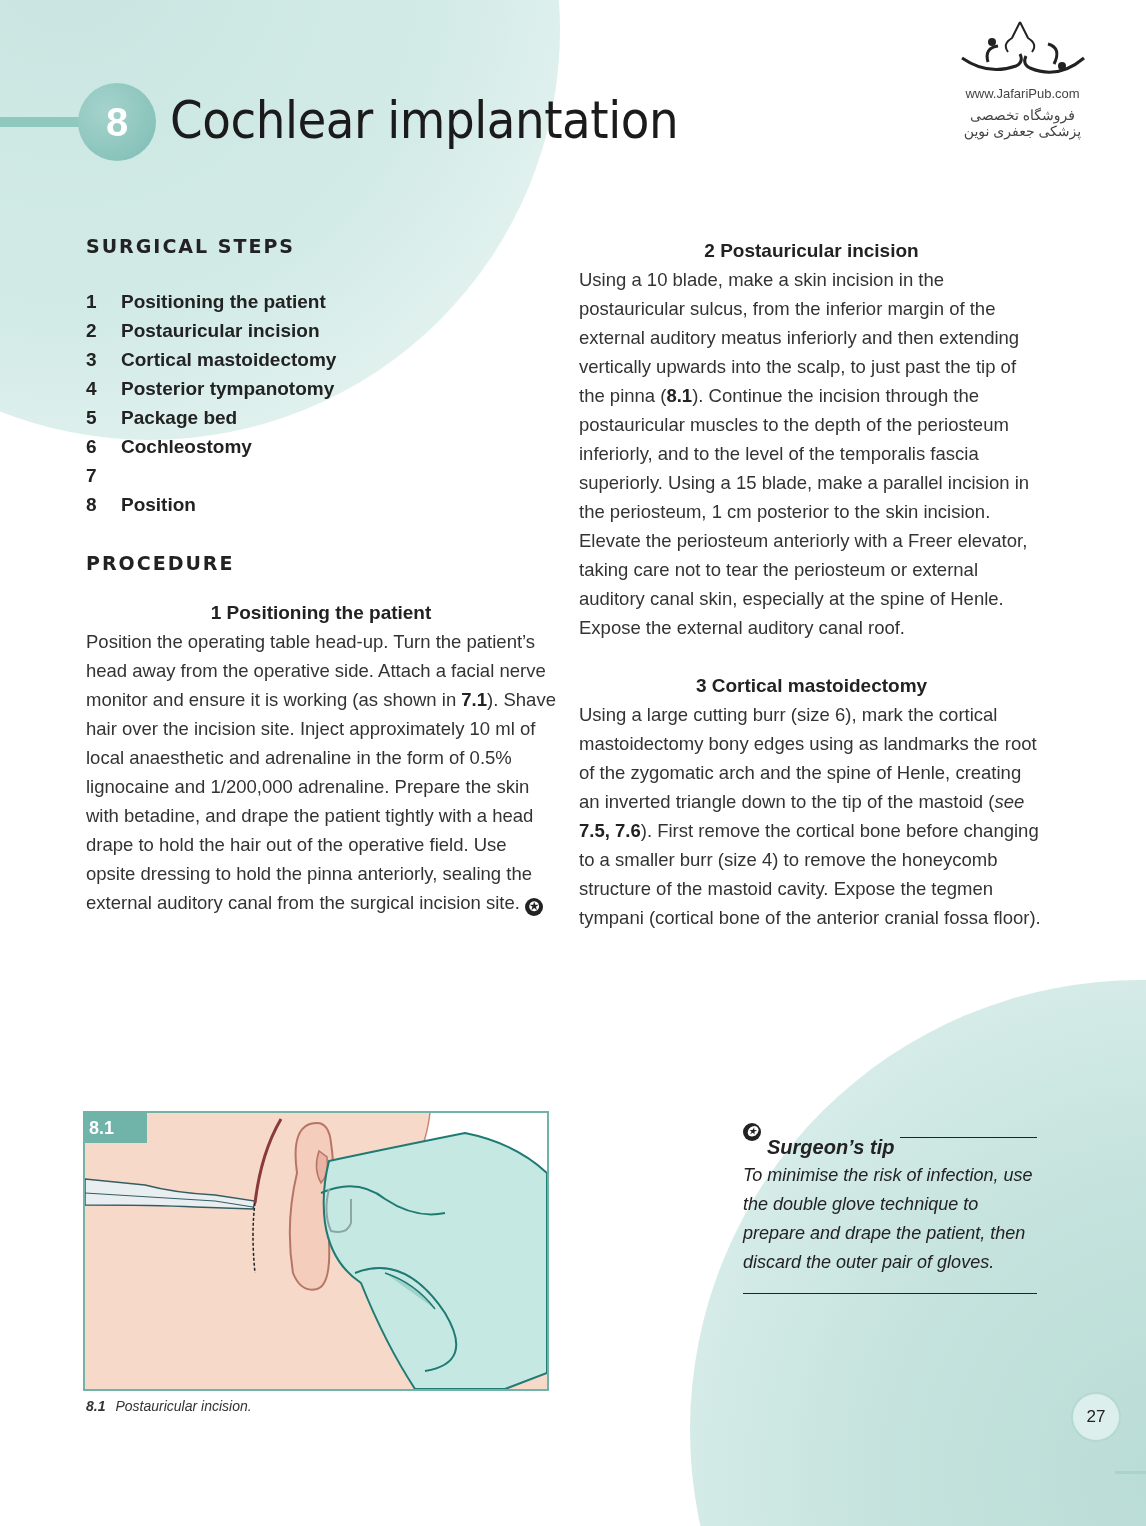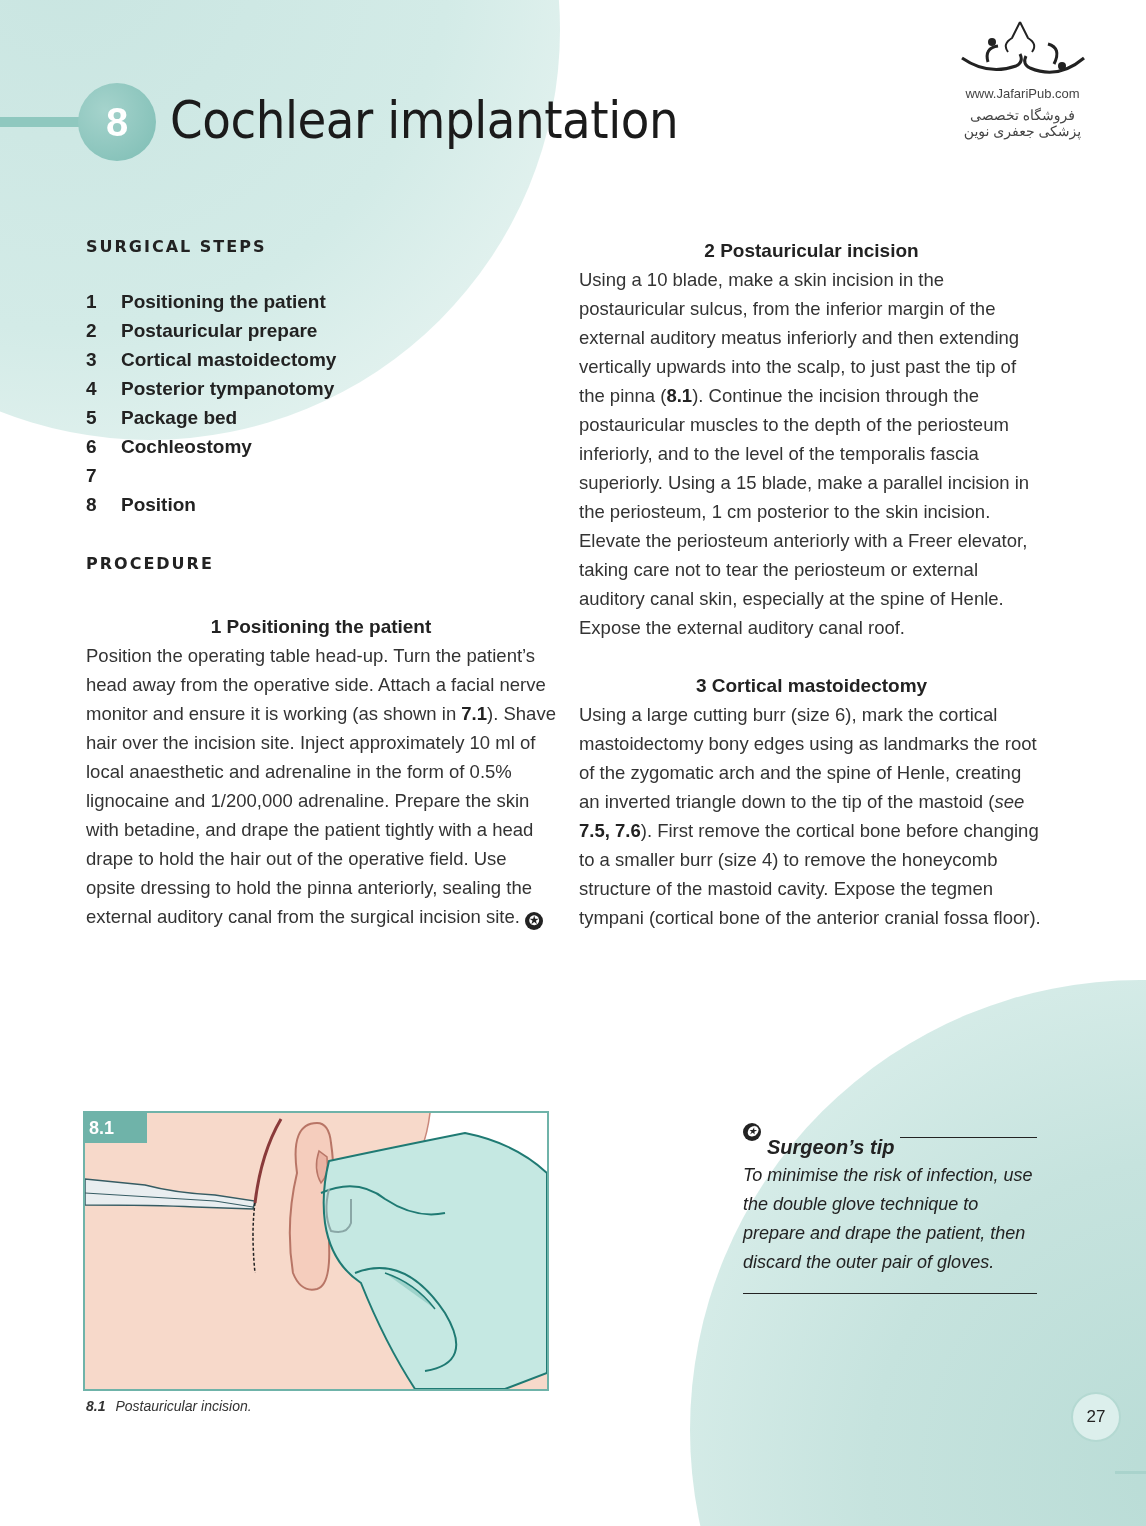--- a/index.html
+++ b/index.html
@@ -16,21 +16,21 @@
   .chapter-title { position:absolute; left:170px; top:90px; font-size:52px; font-weight:300; color:#1b1b1b;
       letter-spacing:-0.5px; font-family:"DejaVu Sans", sans-serif; font-weight:normal; transform:scaleX(0.9); transform-origin:left; }
   .logo { position:absolute; left:955px; top:18px; width:135px; text-align:center; }
   .logo svg { display:block; margin:0 auto; }
   .logo-url { font-size:13px; color:#444; margin-top:2px;text-align:center; }
   .logo-fa { font-size:14px; color:#444; margin-top:6px; direction:rtl; }
 
   .col { position:absolute; width:470px; font-size:19px; line-height:29px; color:#333; }
   .col-left { left:86px; top:232px; }
   .col-right { left:579px; top:236px; width:465px; }
-  .sec-head { font-family:"DejaVu Sans", sans-serif; font-weight:bold; font-size:16px; letter-spacing:2px; color:#222; margin:0; }
+  .sec-head { font-family:"DejaVu Sans", sans-serif; font-weight:bold; font-size:19px; letter-spacing:2px; color:#222; margin:0; }
   .steps { list-style:none; margin:26px 0 0 0; padding:0; }
   .steps li { font-weight:bold; font-size:19px; line-height:29px; color:#222; display:flex; }
   .steps .num { width:35px; }
   .sub-head { font-weight:bold; font-size:19px; color:#222; margin:0; line-height:29px;text-align:center; }
   .para { margin:0; font-size:18.5px; line-height:29px; color:#333; }
   .para b { color:#222; }
   .tip-icon { display:inline-block; width:18px; height:18px; border-radius:50%; background:#222; color:#fff;
       font-size:13px; line-height:18px; text-align:center; vertical-align:-2px; }
 
   .figure { position:absolute; left:83px; top:1111px; width:462px; height:276px; border:2px solid #6fb3a9;
@@ -77,21 +77,21 @@
 
 <div class="col col-left">
   <h2 class="sec-head">SURGICAL STEPS</h2>
   <ul class="steps">
     <li>
         <span class="num">1</span>
         <span>Positioning the patient</span>
       </li>
     <li>
         <span class="num">2</span>
-        <span>Postauricular prepare</span>
+        <span>Postauricular incision</span>
       </li>
     <li>
         <span class="num">3</span>
         <span>Cortical mastoidectomy</span>
       </li>
     <li>
         <span class="num">4</span>
         <span>Posterior tympanotomy</span>
       </li>
     <li>
@@ -106,21 +106,21 @@
         <span class="num">7</span>
       </li>
     <li>
         <span class="num">8</span>
         <span>Position</span>
       </li>
   </ul>
 
   <h2 class="sec-head" style="margin-top:30px;">PROCEDURE</h2>
 
-  <h3 class="sub-head" style="margin-top:34px;">1  Positioning the patient</h3>
+  <h3 class="sub-head" style="margin-top:20px;">1  Positioning the patient</h3>
   <p class="para"><span>Position the operating table head-up. Turn the patient’s head away from the operative side. Attach a facial nerve monitor and ensure it is working (as shown in </span><b>7.1</b><span>). Shave hair over the incision site. Inject approximately 10 ml of local anaesthetic and adrenaline in the form of 0.5% lignocaine and 1/200,000 adrenaline. Prepare the skin with betadine, and drape the patient tightly with a head drape to hold the hair out of the operative field. Use opsite dressing to hold the pinna anteriorly, sealing the external auditory canal from the surgical incision site. </span><span class="tip-icon">✪</span></p>
 </div>
 
 <div class="col col-right">
   <h3 class="sub-head">2  Postauricular incision</h3>
   <p class="para"><span>Using a 10 blade, make a skin incision in the postauricular sulcus, from the inferior margin of the external auditory meatus inferiorly and then extending vertically upwards into the scalp, to just past the tip of the pinna (</span><b>8.1</b><span>). Continue the incision through the postauricular muscles to the depth of the periosteum inferiorly, and to the level of the temporalis fascia superiorly. Using a 15 blade, make a parallel incision in the periosteum, 1 cm posterior to the skin incision. Elevate the periosteum anteriorly with a Freer elevator, taking care not to tear the periosteum or external auditory canal skin, especially at the spine of Henle. Expose the external auditory canal roof.</span></p>
 
   <h3 class="sub-head" style="margin-top:29px;">3  Cortical mastoidectomy</h3>
   <p class="para"><span>Using a large cutting burr (size 6), mark the cortical mastoidectomy bony edges using as landmarks the root of the zygomatic arch and the spine of Henle, creating an inverted triangle down to the tip of the mastoid (</span><i>see </i><b>7.5, 7.6</b><span>). First remove the cortical bone before changing to a smaller burr (size 4) to remove the honeycomb structure of the mastoid cavity. Expose the tegmen tympani (cortical bone of the anterior cranial fossa floor).</span></p>
 </div>

